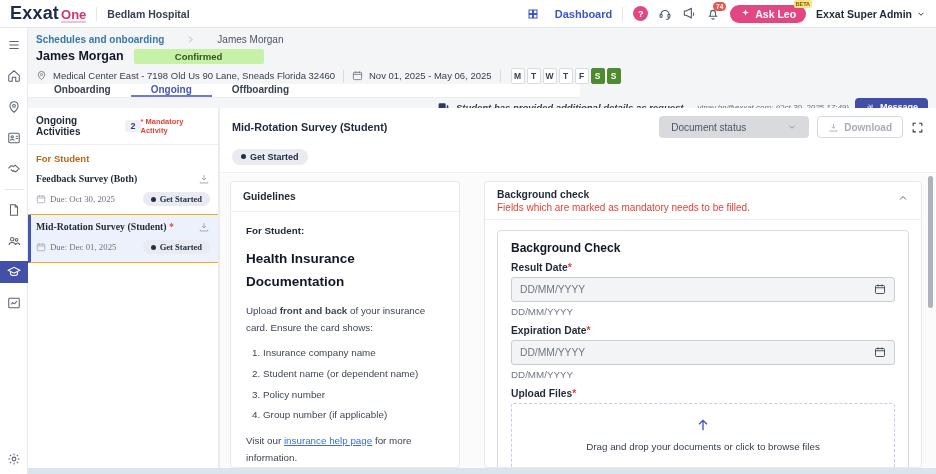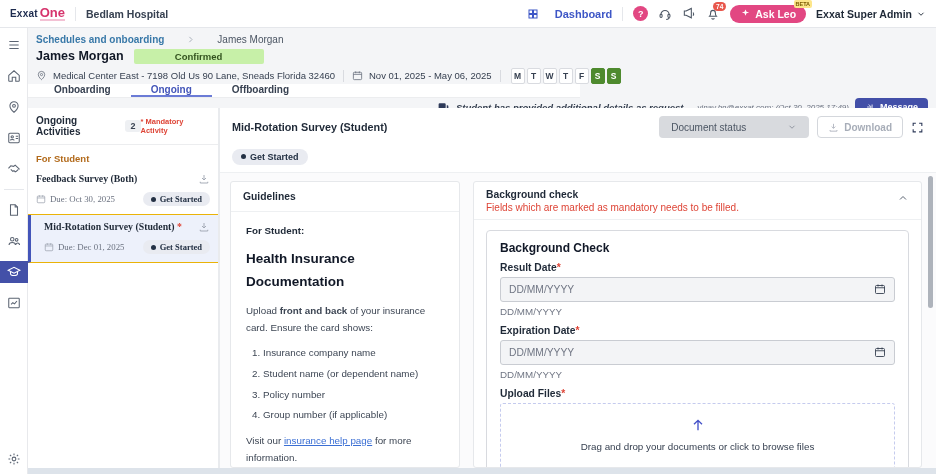--- a/index.html
+++ b/index.html
@@ -6,21 +6,21 @@
   html,body { width:936px; height:474px; overflow:hidden; }
   body { font-family:"Liberation Sans", sans-serif; background:#F4F5F7; color:#1F2937; }
   button { font-family:inherit; background:none; border:none; cursor:pointer; }
   svg { display:block; }
   .ic { display:inline-flex; align-items:center; justify-content:center; flex:none; }
 
   
   .topbar { height:28px; background:#fff; border-bottom:1px solid #E5E7EB; display:flex; align-items:center; justify-content:space-between; padding:0 10px; }
   .tb-left { display:flex; align-items:center; gap:10px; }
   .logo { display:flex; align-items:baseline; gap:2px; }
-  .logo-a { font-size:10px; font-weight:800; color:#1D2B4E; letter-spacing:.2px; }
+  .logo-a { font-size:18px; font-weight:800; color:#1D2B4E; letter-spacing:.2px; }
   .logo-b { font-size:13px; font-weight:800; color:#D6336C; border-bottom:2px solid #F3C1D4; line-height:1; }
   .tb-div { width:1px; height:14px; background:#E5E7EB; }
   .org { font-size:10.5px; font-weight:700; color:#374151; }
   .tb-right { display:flex; align-items:center; gap:10px; }
   .dash { display:flex; align-items:center; gap:16px; color:#3D56C6; font-size:11px; font-weight:700; }
   .help { width:15px; height:15px; border-radius:50%; background:#E24782; color:#fff; font-size:9px; font-weight:700; display:flex; align-items:center; justify-content:center; }
   .tbicon { color:#4B5563; position:relative; }
   .bellbadge { position:absolute; top:-5px; right:-6px; background:#E8574C; color:#fff; font-size:6.5px; font-weight:700; border-radius:7px; padding:1px 3px; line-height:1.1; }
   .askleo { position:relative; display:flex; align-items:center; gap:4px; background:#E24782; color:#fff; font-size:10.5px; font-weight:700; border-radius:10px; padding:3px 10px; }
   .beta { position:absolute; top:-5px; right:-6px; background:#FDE68A; color:#7A5A00; font-size:5.5px; font-weight:700; border-radius:2px; padding:1px 2px; }
@@ -63,21 +63,21 @@
 
   
   .content { flex:1; display:flex; gap:2px; background:#E9EBEE; overflow:hidden; position:relative; }
   .activities { width:190px; flex:none; background:#fff; }
   .act-head { display:flex; align-items:center; justify-content:space-between; padding:7px 8px; border-bottom:1px solid #ECEDEF; }
   .act-title { display:flex; align-items:center; gap:5px; font-size:10px; font-weight:800; color:#1F2937; }
   .act-count { background:#EEF0F3; border-radius:3px; padding:1px 5px; font-size:9px; font-weight:700; color:#374151; }
   .act-mand { font-size:7.5px; font-weight:700; color:#DE4436; }
   .act-group { padding:8px 8px 3px; font-size:9.5px; font-weight:800; color:#B26A1B; }
   .act-item { padding:6px 8px 8px; border-bottom:1px solid #eab308;font-family:Liberation Serif, serif; }
-  .act-item.selected { background:#EDF1FB; border-left:3px solid #4355B9; padding-left:13px; }
+  .act-item.selected { background:#EDF1FB; border-left:3px solid #4355B9; padding-left:5px; }
   .ai-r1 { display:flex; align-items:flex-start; justify-content:space-between; gap:4px; }
   .ai-name { font-size:9.8px; font-weight:700; color:#1F2937; }
   .req { color:#DE4436; font-weight:700; }
   .ai-dl { color:#9CA3AF; }
   .ai-r2 { display:flex; align-items:center; justify-content:space-between; margin-top:7px; }
   .ai-due { display:flex; align-items:center; gap:4px; font-size:8.8px; color:#6B7280; }
   .ai-due .ic { color:#9CA3AF; }
   .pill { display:inline-flex; align-items:center; gap:4px; background:#E9EBF1; border-radius:10px; padding:2px 8px; font-size:8.5px; font-weight:700; color:#233043; }
   .pill .dot { width:5px; height:5px; border-radius:50%; background:#233043; }
 
@@ -86,21 +86,21 @@
   .d-r1 { display:flex; align-items:center; justify-content:space-between; }
   .d-title { font-size:10.8px; font-weight:800; color:#1F2937; }
   .d-controls { display:flex; align-items:center; gap:8px; }
   .docstatus { display:flex; align-items:center; justify-content:space-between; width:150px; height:22px; background:#D8DADE; border-radius:4px; padding:0 12px; font-size:10px; color:#4B5563; }
   .docstatus .ic { color:#8B919B; }
   .dl-btn { display:flex; align-items:center; gap:5px; height:22px; border:1px solid #D4D7DC; border-radius:4px; padding:0 10px; font-size:10px; font-weight:600; color:#A7ADB8; background:#fff; }
   .expand { color:#2E3A59; }
   .d-pill { margin-top:7px; }
   .d-pill .pill { font-size:9px; padding:3px 9px; }
 
-  .d-body { flex:1; display:flex; gap:13px; padding:8px 14px 0 10px; background:#FBFBFC; overflow:hidden; position:relative; }
+  .d-body { flex:1; display:flex; gap:24px; padding:8px 14px 0 10px; background:#FBFBFC; overflow:hidden; position:relative; }
   .card { background:#fff; border:1px solid #E6E8EB; border-radius:3px; overflow:hidden; display:flex; flex-direction:column; }
   .gcard { width:230px; flex:none; }
   .g-head { padding:9px 12px; font-size:10.3px; font-weight:800; color:#1F2937; border-bottom:1px solid #EEF0F2; }
   .g-body { padding:11px 13px 10px 15px; font-size:9.8px; color:#3D4654; line-height:1.7; overflow:hidden; }
   .g-for { font-weight:800; color:#1F2937; margin-bottom:9px; font-size:9.8px; }
   .g-h1 { font-size:13.5px; font-weight:800; color:#111827; margin-bottom:9px; }
   .g-p { margin-bottom:9px; }
   .g-ol { margin:0 0 9px 17px; }
   .g-ol li { margin-bottom:4px; }
   .g-link { color:#3B6FD4; text-decoration:underline; }

